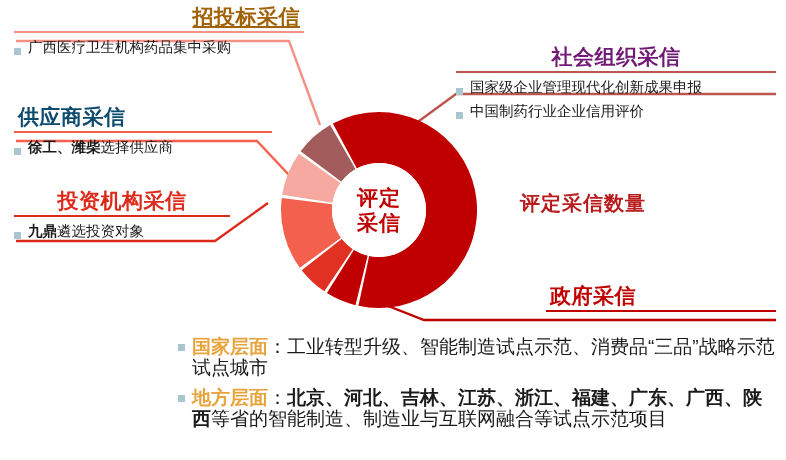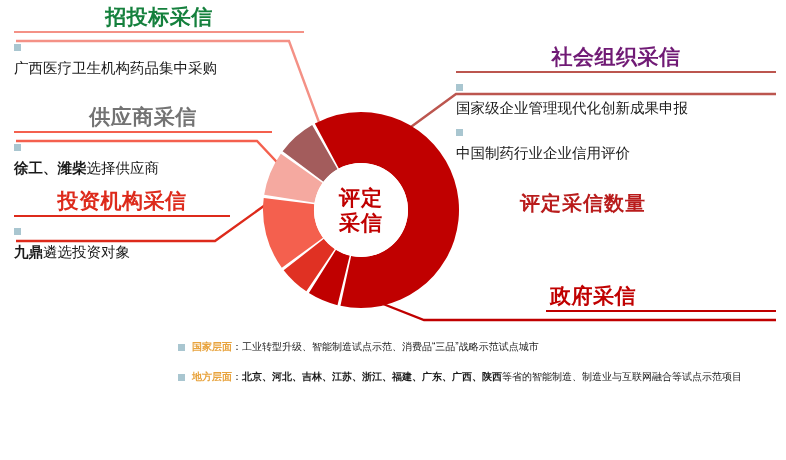--- a/index.html
+++ b/index.html
@@ -9,21 +9,21 @@
     font-family:"Liberation Sans","DejaVu Sans",sans-serif;
     overflow:hidden;
     position:relative;
   }
   #stage{position:absolute;left:0;top:0;width:786px;height:460px;}
 
   
   #connectors{position:absolute;left:0;top:0;width:786px;height:460px;z-index:1;}
 
   
-  #donut-wrap{position:absolute;left:254px;top:103px;width:214px;height:214px;z-index:2;}
+  #donut-wrap{position:absolute;left:272px;top:103px;width:214px;height:214px;z-index:2;}
   #donut-svg{display:block;width:214px;height:214px;}
   #donut-label{
     position:absolute;left:0;top:0;width:214px;height:214px;
     display:flex;flex-direction:column;align-items:center;justify-content:center;
     pointer-events:none;
   }
   #donut-label span{
     display:block;color:#C00000;font-weight:bold;font-size:21px;
     line-height:25px;letter-spacing:1px;
   }
@@ -31,36 +31,36 @@
   
   .callout{position:absolute;z-index:3;}
   .callout h3{
     margin:0;padding:0 4px 1px 4px;
     font-size:21px;font-weight:bold;line-height:25px;letter-spacing:.5px;
     white-space:nowrap;
   }
   .rule{height:2px;width:100%;margin-top:1px;}
   .bullets{margin:4px 0 0 0;padding:0;list-style:none;}
   .bullets li{
-    display:flex;align-items:flex-start;gap:7px;
+    display:flex;align-items:center;gap:7px;
     font-size:14.5px;line-height:21px;color:#1a1a1a;
-    margin-bottom:3px;white-space:nowrap;flex-direction:column;
+    margin-bottom:3px;white-space:nowrap;
   }
   .bullet-sq{
     width:7px;height:7px;background:#A9C6D0;flex:0 0 7px;margin-top:7px;
   }
   .b-strong{font-weight:bold;}
 
   
   #c-bid{left:14px;top:4px;width:290px;}
-  #c-bid h3{color:#15803d;text-align:center;}
+  #c-bid h3{color:#a16207;text-align:right;text-decoration:underline;}
   #c-bid .rule{background:#F49186;}
 
   #c-supplier{left:14px;top:104px;width:258px;}
-  #c-supplier h3{color:#737373;text-align:center;}
+  #c-supplier h3{color:#0c4a6e;}
   #c-supplier .rule{background:#F4604E;}
 
   #c-invest{left:14px;top:188px;width:216px;}
   #c-invest h3{color:#DD2A1B;text-align:center;}
   #c-invest .rule{background:#DD2A1B;}
 
   #c-social{left:456px;top:44px;width:320px;}
   #c-social h3{color:#701a75;text-align:center;}
   #c-social .rule{background:#BC564F;}
 
@@ -72,21 +72,21 @@
   #chart-amount{
     position:absolute;left:520px;top:190px;z-index:3;
     color:#b91c1c;font-size:20px;font-weight:bold;letter-spacing:1px;
     white-space:nowrap;
   }
 
   
   #notes{position:absolute;left:178px;top:336px;width:600px;z-index:3;}
   .note{display:flex;align-items:flex-start;gap:7px;margin-bottom:9px;}
   .note .bullet-sq{margin-top:8px;}
-  .note p{margin:0;font-size:10px;line-height:21px;color:#1a1a1a;}
+  .note p{margin:0;font-size:19px;line-height:21px;color:#1a1a1a;}
   .tag{color:#E8A33D;font-weight:bold;}
   .em{font-weight:bold;color:#1a1a1a;}
 </style>
 </head>
 <body>
 
 <div id="stage">
 
   <svg id="connectors" viewBox="0 0 786 460">
     <polyline points="16,41 289,41 320,125" fill="none" stroke="#F49186" stroke-width="2.4"></polyline>

